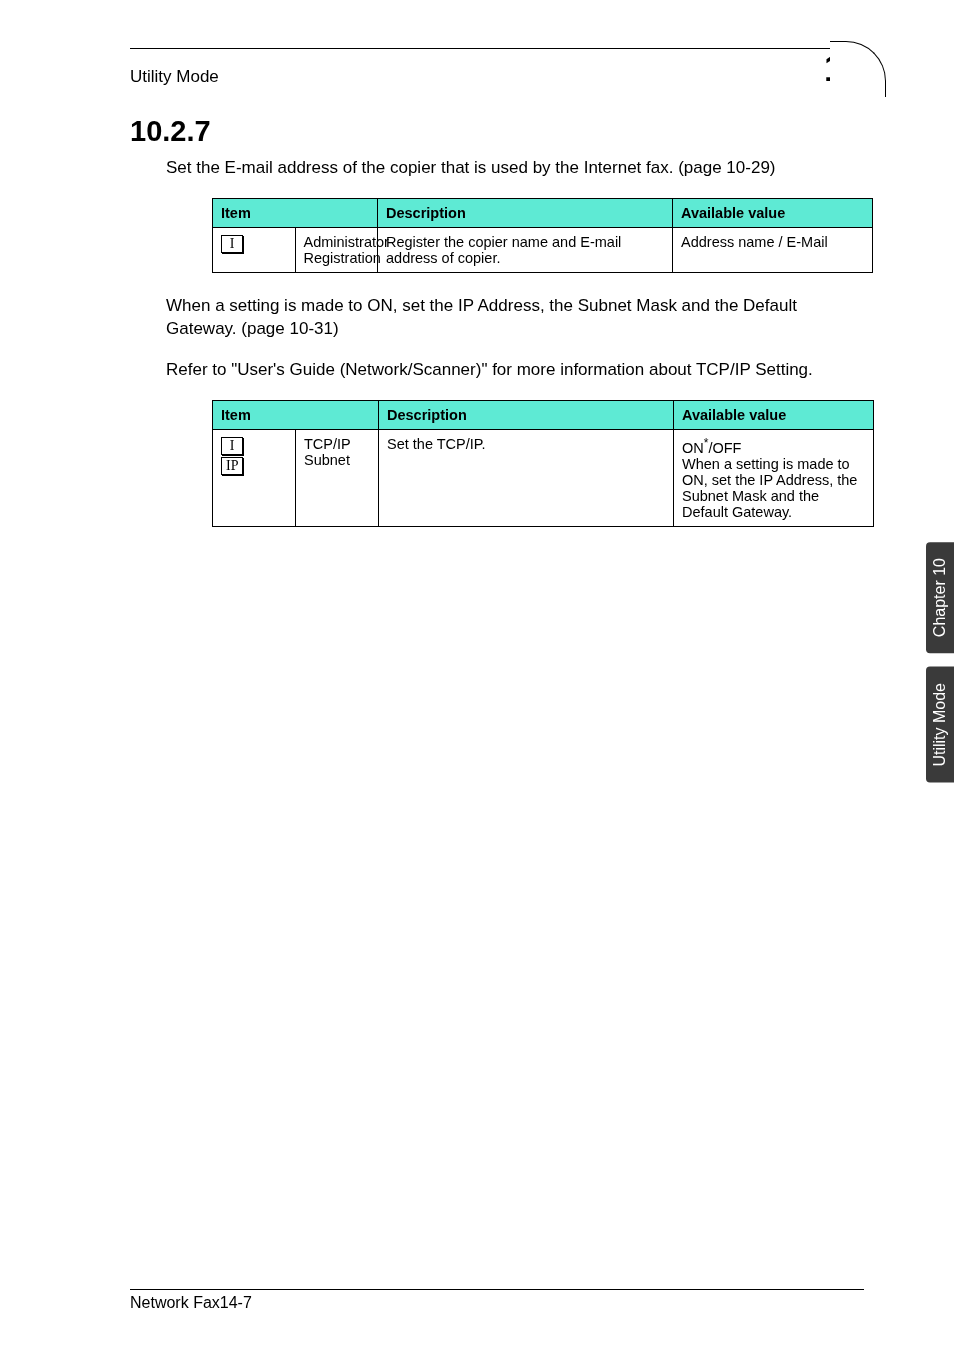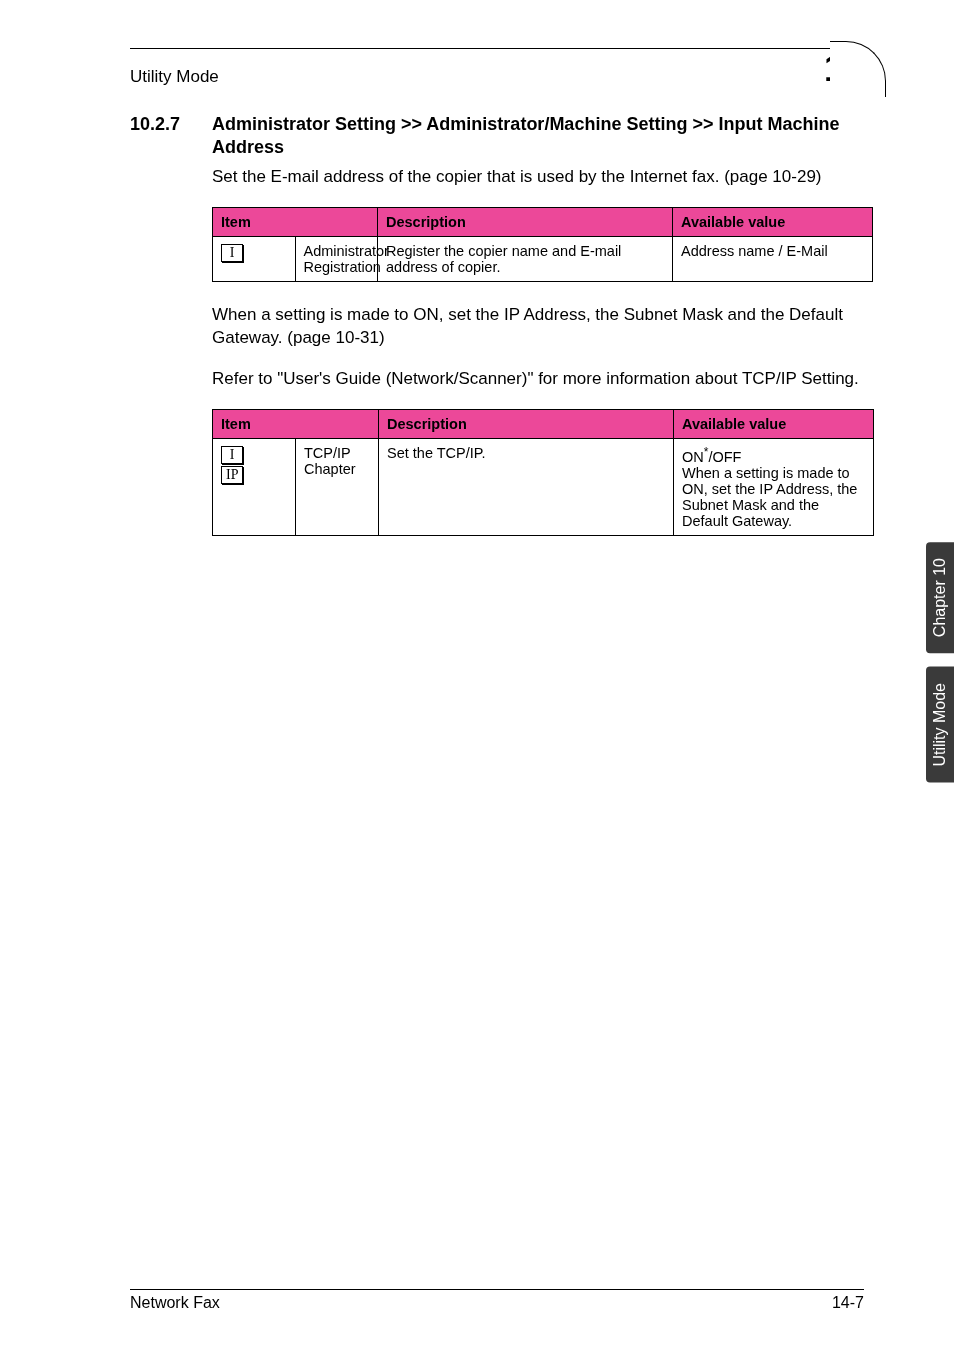--- a/index.html
+++ b/index.html
@@ -38,55 +38,55 @@
     right: 68px;
     width: 56px;
     height: 56px;
     border: 1.5px solid #000;
     border-left: none;
     border-bottom: none;
     border-top-right-radius: 40px;
     background: #fff;
   }
   h2.section-title {
-    font-size: 18px;
+    font-size: 29px;
     font-weight: bold;
     margin: 12px 0 8px 0;
     display: flex;
     align-items: flex-start;
     line-height: 1.25;
   }
   h2.section-title .num {
     min-width: 82px;
     flex: 0 0 82px;
   }
   h2.section-title .txt { flex: 1; }
   .body-text {
     font-size: 17px;
-    margin-left: 82px;
+    margin-left: 36px;
     margin-bottom: 18px;
     line-height: 1.35;
   }
   table.data {
     border-collapse: collapse;
     margin-left: 82px;
     margin-bottom: 22px;
     font-size: 14.5px;
     table-layout: fixed;
   }
   table.data.t1 { width: 660px; }
   table.data.t2 { width: 660px; }
   table.data th, table.data td {
     border: 1px solid #000;
     padding: 6px 8px;
     text-align: left;
     vertical-align: top;
   }
   table.data th {
-    background: #ec4899;
+    background: #5eead4;
     font-weight: bold;
   }
   .t1 .col-icon { width: 40px; }
   .t1 .col-name { width: 125px; }
   .t1 .col-desc { width: 295px; }
   .t1 .col-avail { width: 200px; }
   .t2 .col-icon { width: 48px; }
   .t2 .col-name { width: 118px; }
   .t2 .col-desc { width: 295px; }
   .t2 .col-avail { width: 200px; }
@@ -128,40 +128,39 @@
     left: 130px;
     right: 90px;
   }
   .footer-line {
     border: none;
     border-top: 1px solid #000;
     margin-bottom: 4px;
   }
   .footer-row {
     display: flex;
-    justify-content: space-between;
+    justify-content: flex-start;
     font-size: 16px;
   }
 </style>
 </head>
 <body>
 
 <div class="corner-arc"></div>
 
 <div class="content">
 
   <hr class="hr-top">
   <div class="header-row">
     <div class="header-left">Utility Mode</div>
     <div class="header-right">10</div>
   </div>
 
   <h2 class="section-title">
     <span class="num">10.2.7</span>
-    <span class="txt">Administrator Setting &gt;&gt; Administrator/Machine Setting &gt;&gt; Input Machine Address</span>
   </h2>
   <p class="body-text">Set the E-mail address of the copier that is used by the Internet fax. (page 10-29)</p>
 
   <table class="data t1">
     <tbody>
         <tr>
       <th colspan="2" class="col-icon" style="width:165px">Item</th>
       <th class="col-desc">Description</th>
       <th class="col-avail">Available value</th>
     </tr>
@@ -184,21 +183,21 @@
         <tr>
       <th colspan="2" style="width:166px">Item</th>
       <th class="col-desc">Description</th>
       <th class="col-avail">Available value</th>
     </tr>
     <tr>
       <td class="col-icon icon-col">
         <span class="icon-box">I</span><br>
         <span class="icon-box">IP</span>
       </td>
-      <td class="col-name">TCP/IP Chapter</td>
+      <td class="col-name">TCP/IP Subnet</td>
       <td class="col-desc">Set the TCP/IP.</td>
       <td class="col-avail">
         <span>ON</span><sup>*</sup><span>/OFF</span><br>
         <span>When a setting is made to ON, set the IP Address, the Subnet Mask and the Default Gateway.</span>
       </td>
     </tr>
   </tbody>
     </table>
 
 </div>

